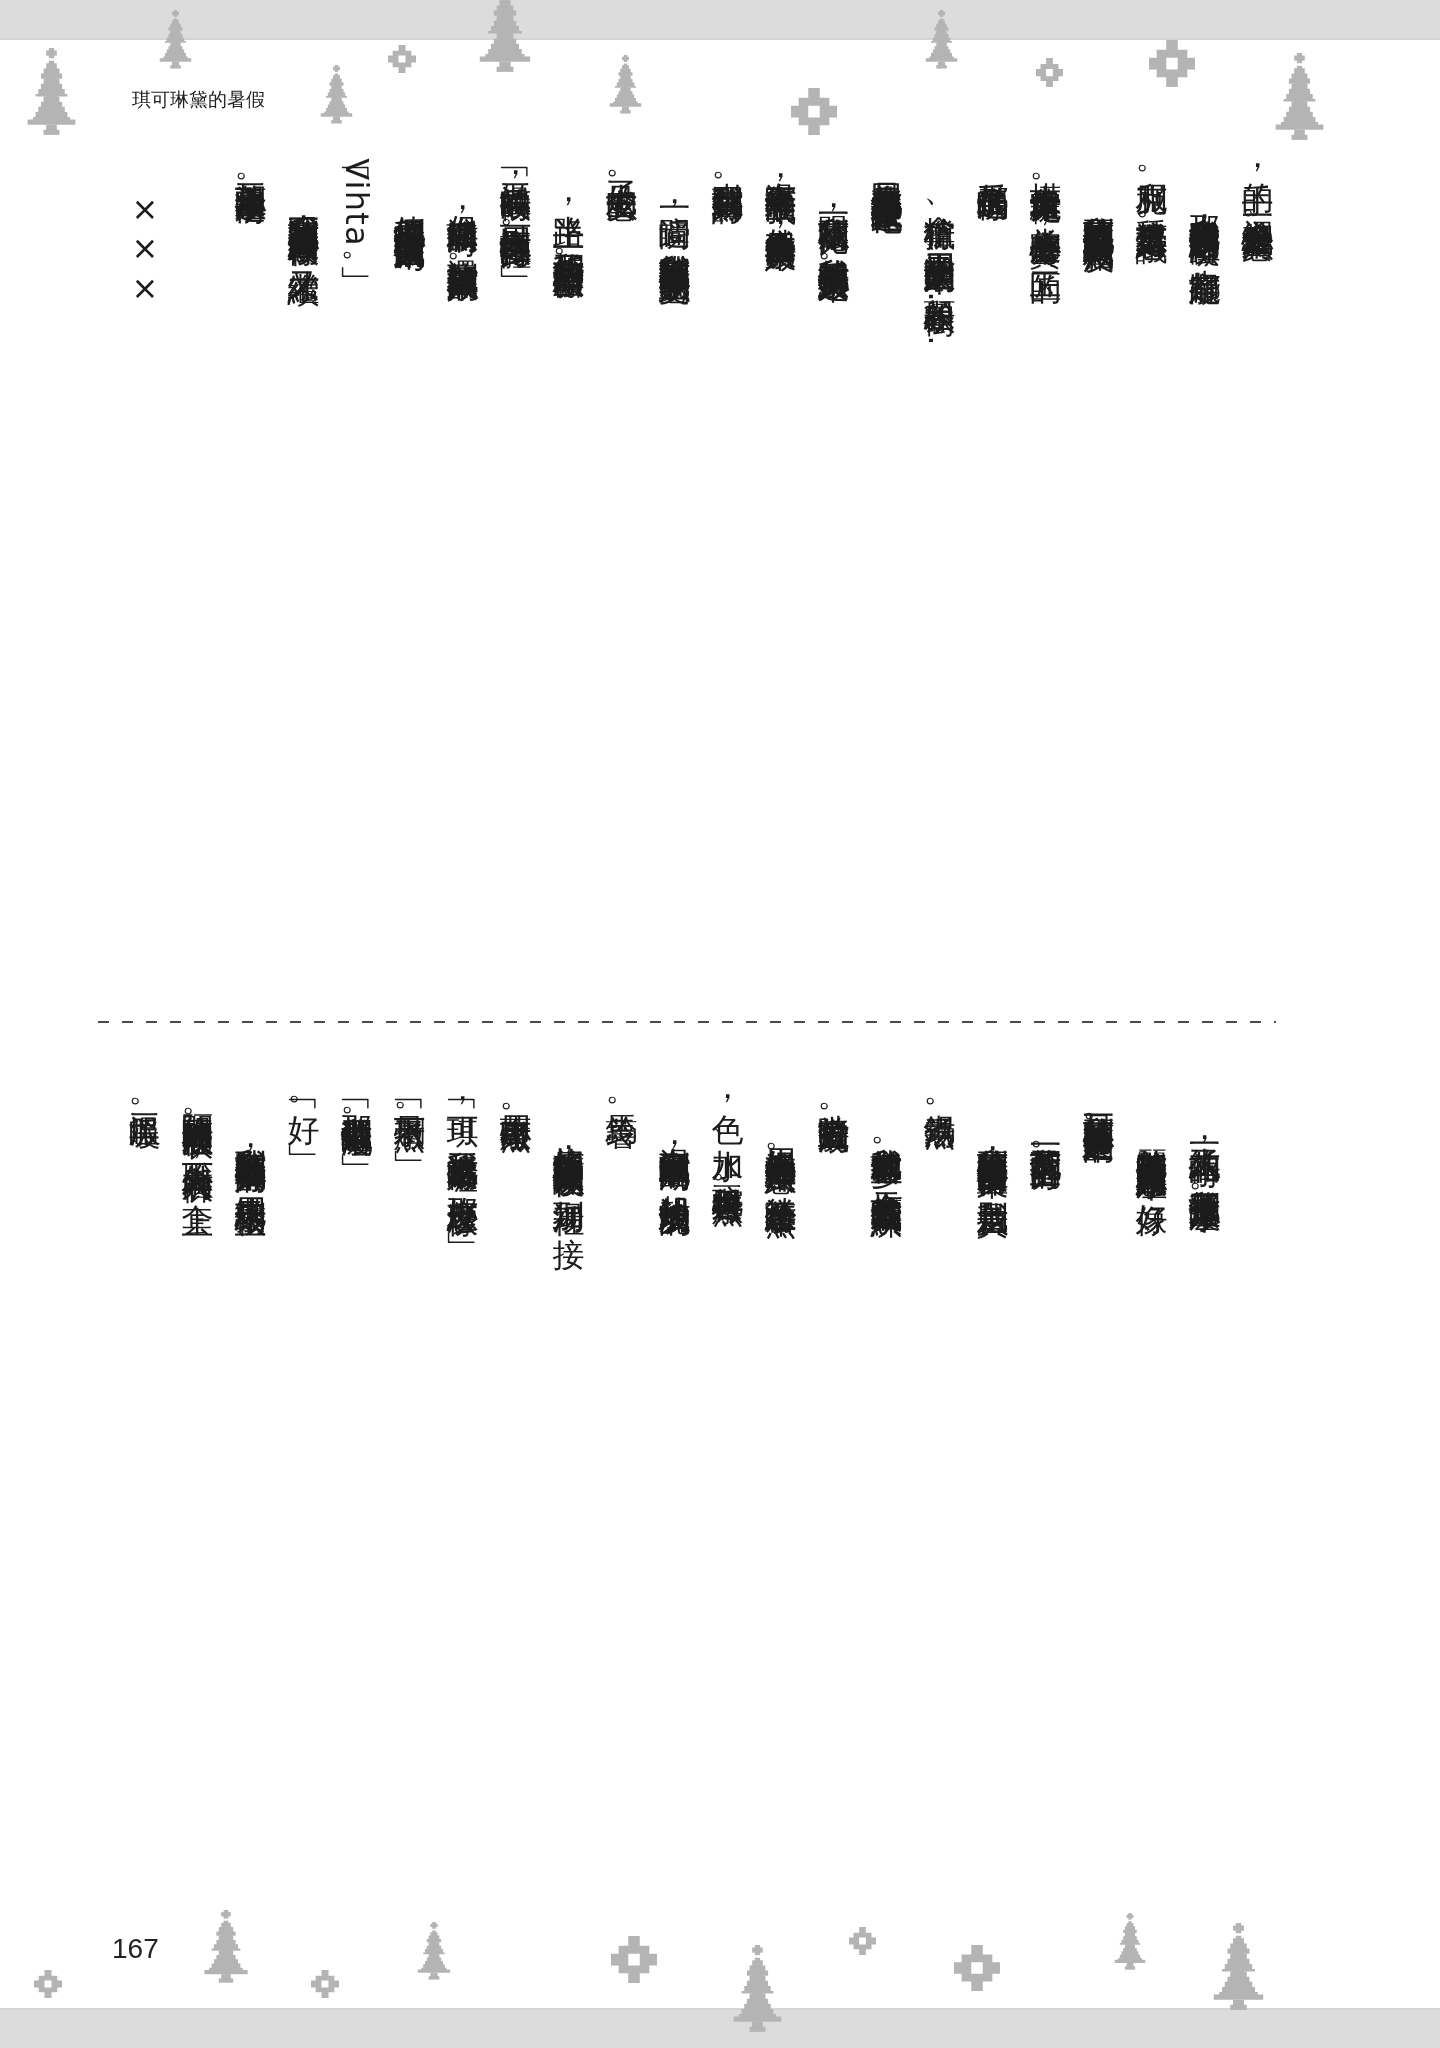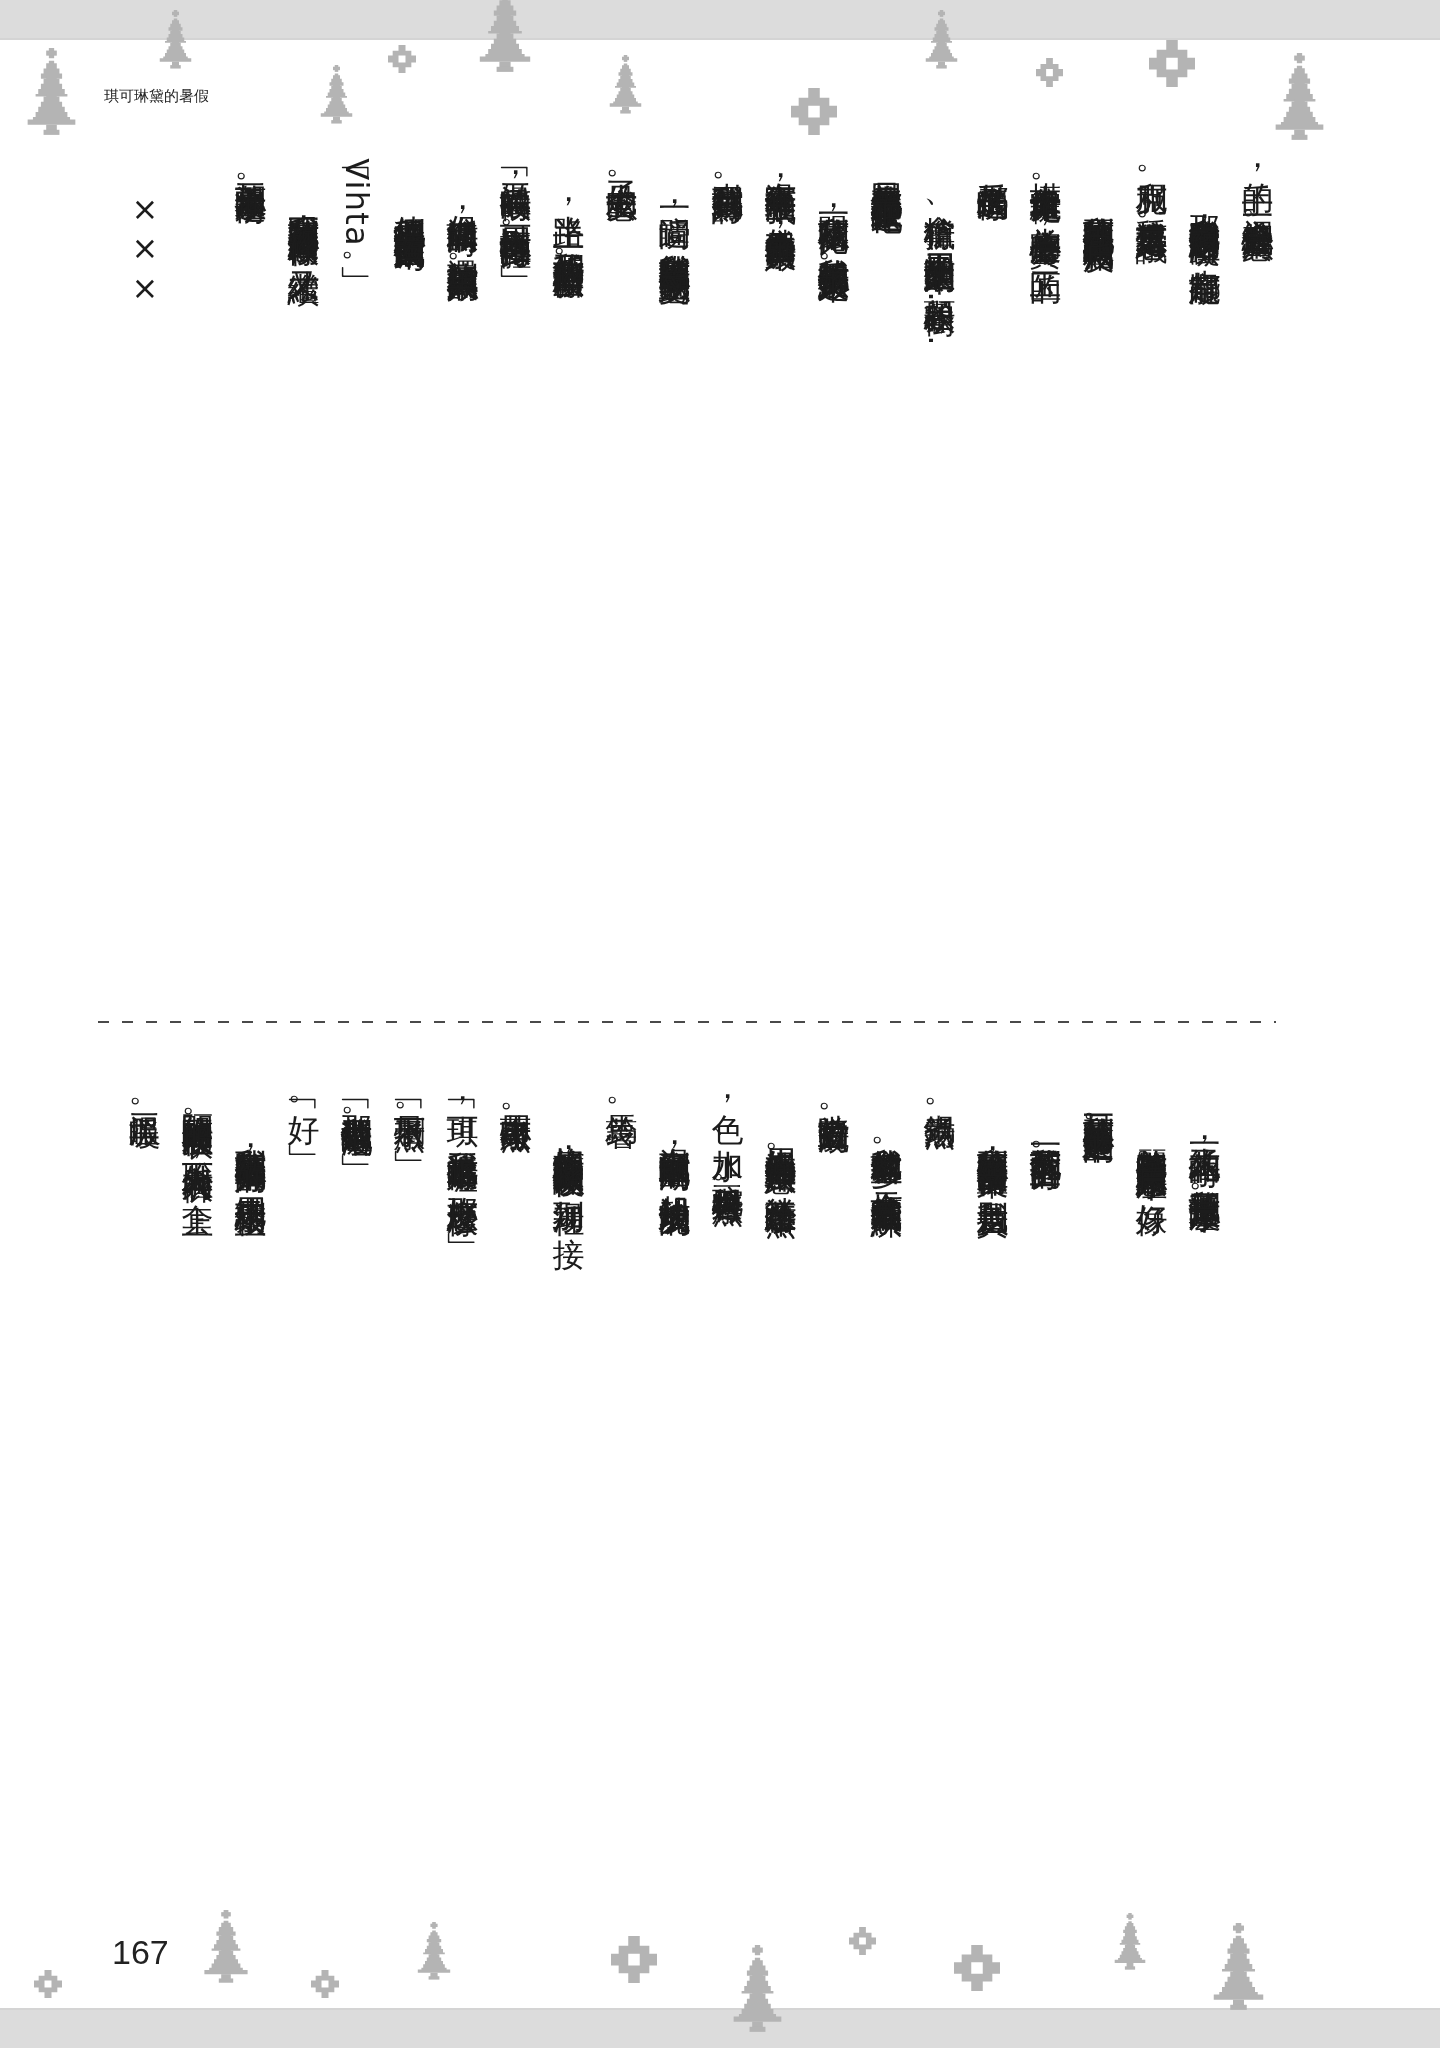--- a/index.html
+++ b/index.html
@@ -7,27 +7,27 @@
     width:1440px; height:2048px; position:relative; overflow:hidden;
     background:#ffffff;
     font-family:"DejaVu Sans", sans-serif;
     color:#1c1c1c;
   }
   .band { position:absolute; left:0; width:1440px; background:#dcdcdc; }
   .band-top { top:0; height:38px; border-bottom:2px solid #d4d4d4; }
   .band-bottom { top:2008px; height:40px; border-top:2px solid #d4d4d4; }
   .deco { position:absolute; fill:#b4b4b4; overflow:visible; }
   .running-header {
-    position:absolute; left:104px; top:90px;
-    font-family:Liberation Mono, monospace; font-size:15px; line-height:1;
+    position:absolute; left:132px; top:90px;
+    font-family:Liberation Sans, sans-serif; font-size:19px; line-height:1;
     color:#222; white-space:nowrap;
   }
   .page-number {
     position:absolute; left:112px; top:1935px;
-    font-family:"Liberation Sans", sans-serif; font-size:34px; line-height:1;
+    font-family:"Liberation Sans", sans-serif; font-size:28px; line-height:1;
     color:#222;
   }
   .tier {
     position:absolute; left:118px; width:1166px; height:800px;
     writing-mode:vertical-rl;
     font-family:"DejaVu Sans", sans-serif;
     font-size:32px; letter-spacing:1.2px; line-height:53px;
     color:#1c1c1c;
   }
   .tier-upper { top:157px; }

